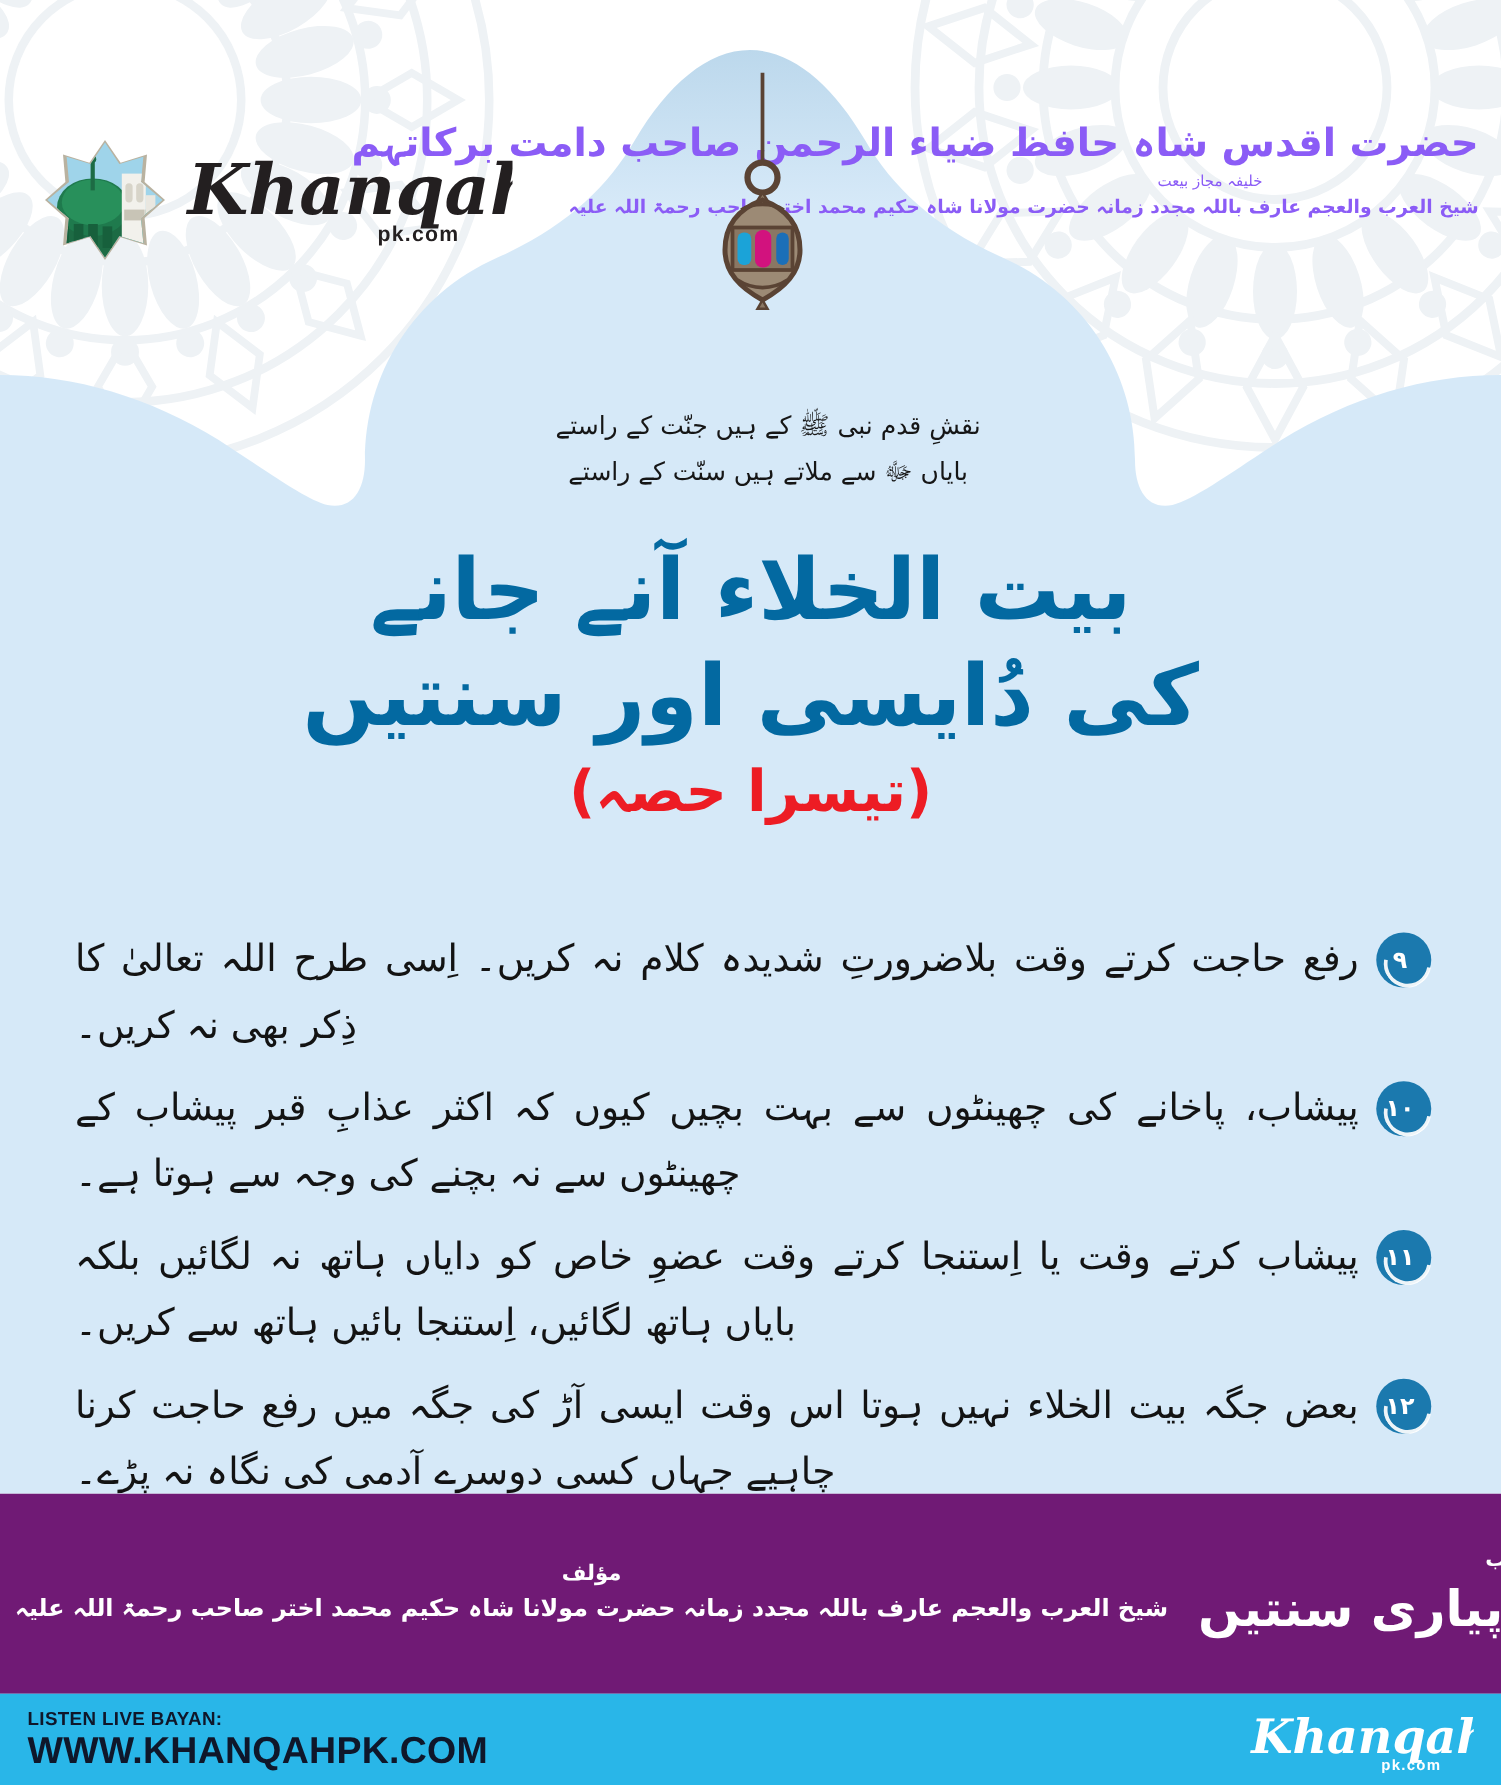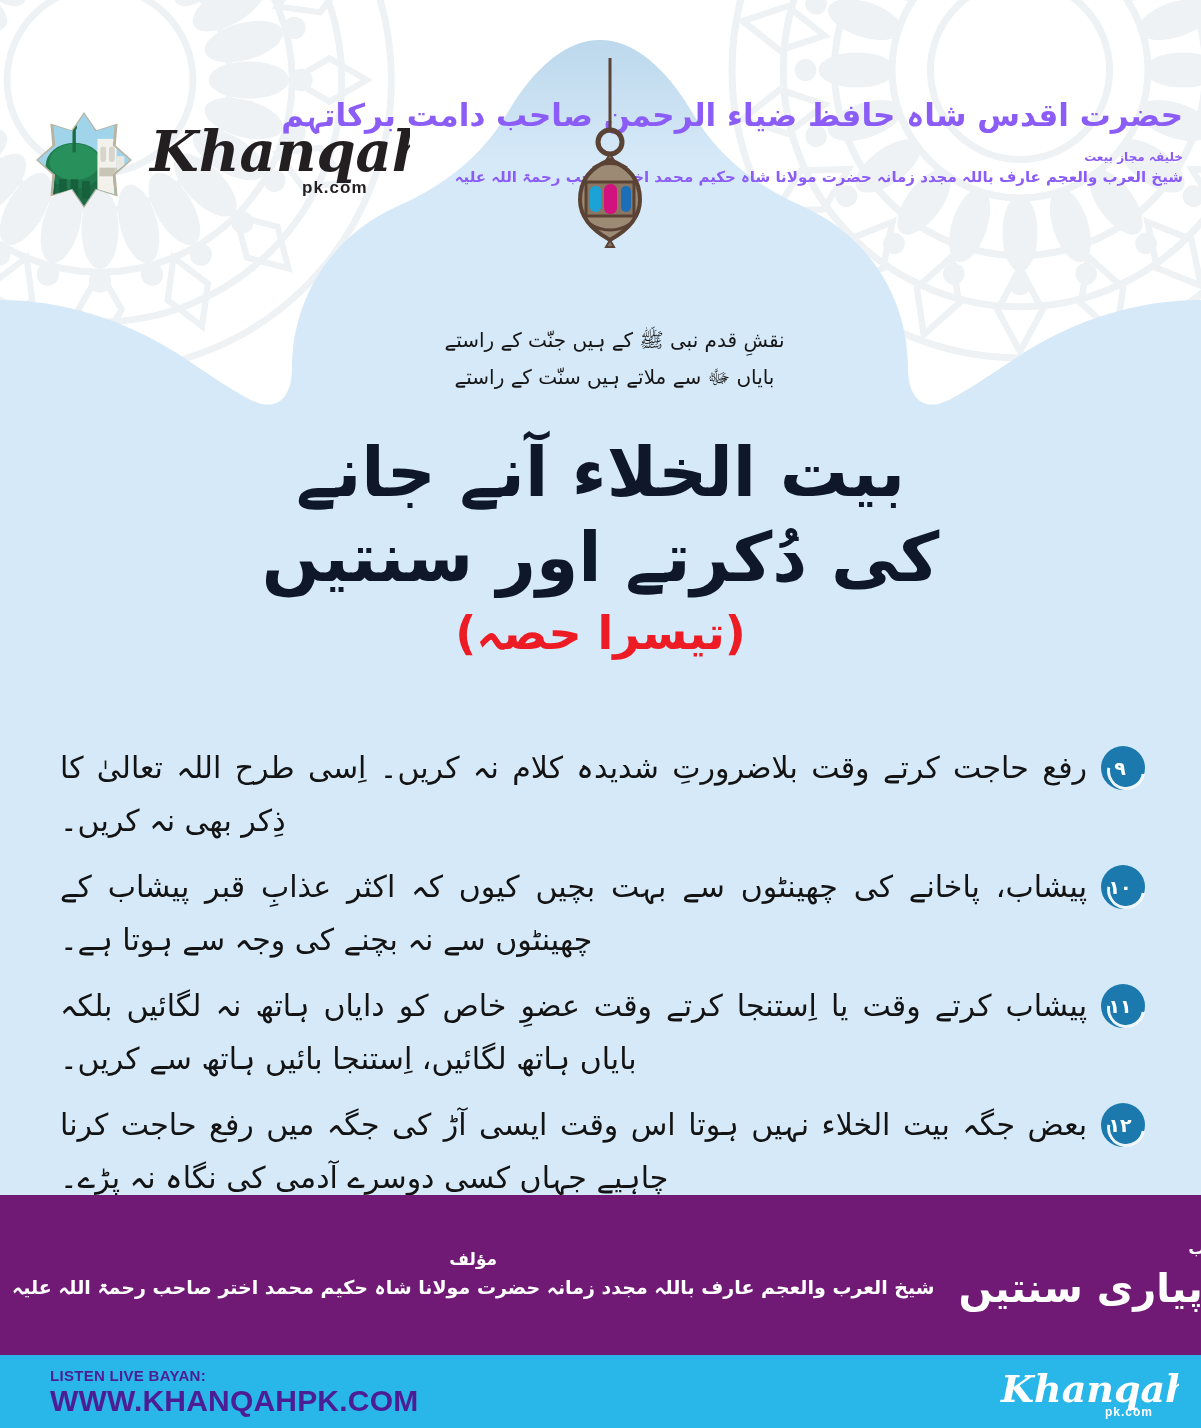--- a/index.html
+++ b/index.html
@@ -73,21 +73,21 @@
   }
   .calig-line1 {
     font-family:"DejaVu Sans", sans-serif;
     font-size:31px; font-weight:700;
     line-height:1.25;
     letter-spacing:-0.5px;
     white-space:nowrap;
   }
   .calig-line2 {
     font-family:"DejaVu Sans", sans-serif;
-    font-size:12px; margin-top:15px; font-weight:700;text-align:right;
+    font-size:12px; margin-top:3px; font-weight:400;
   }
   .calig-line3 {
     font-family:"DejaVu Sans", sans-serif;
     font-size:15px; margin-top:4px; font-weight:700;
     line-height:1.3;
     white-space:nowrap;
   }
 
   
   .lantern { position:absolute; left:560px; top:58px; z-index:7; }
@@ -103,21 +103,21 @@
   }
   .couplet div { white-space:nowrap;margin-left:28px; }
 
   
   .title-block {
     position:absolute; left:0; top:430px; width:1201px;
     text-align:center; direction:rtl; z-index:6;
   }
   .title-l1, .title-l2 {
     font-family:"DejaVu Sans", sans-serif;
-    font-size:68px; font-weight:700; color:#0f172a;
+    font-size:68px; font-weight:700; color:#0369a1;
     line-height:1.25; white-space:nowrap;
   }
   .title-sub {
     margin-top:6px;
     font-family:"DejaVu Sans", sans-serif;
     font-size:46px; font-weight:700;
     color:#ed1c24; white-space:nowrap;
   }
 
   
@@ -194,21 +194,21 @@
 
   
   .bottombar {
     position:absolute; left:0; top:1355px;
     width:1201px; height:73px;
     background:#29b6e8; z-index:9;
     display:flex; align-items:center;
     justify-content:space-between;
     padding:0 22px;
   }
-  .bb-left { color:#4c1d95;margin-left:28px; }
+  .bb-left { color:#0f172a; }
   .bb-small {
     font-family:"Liberation Sans", sans-serif;
     font-size:15px; font-weight:700;
     letter-spacing:.3px;
   }
   .bb-url {
     font-family:"Liberation Sans", sans-serif;
     font-size:30px; font-weight:700;
     letter-spacing:.2px; line-height:1.1;
   }
@@ -626,21 +626,21 @@
     </svg>
   </div>
 
   <div class="couplet">
     <div>نقشِ قدم نبی ﷺ کے ہیں جنّت کے راستے</div>
     <div>بایاں ﷻ سے ملاتے ہیں سنّت کے راستے</div>
   </div>
 
   <div class="title-block">
     <div class="title-l1">بیت الخلاء آنے جانے</div>
-    <div class="title-l2">کی دُکرتے اور سنتیں</div>
+    <div class="title-l2">کی دُایسی اور سنتیں</div>
     <div class="title-sub">(تیسرا حصہ)</div>
   </div>
 
   <div class="list">
     <div class="list-item">
       <div class="badge">
         <span>۹</span>
       </div>
       <div class="item-text">رفع حاجت کرتے وقت بلاضرورتِ شدیدہ کلام نہ کریں۔ اِسی طرح اللہ تعالیٰ کا ذِکر بھی نہ کریں۔</div>
     </div>

